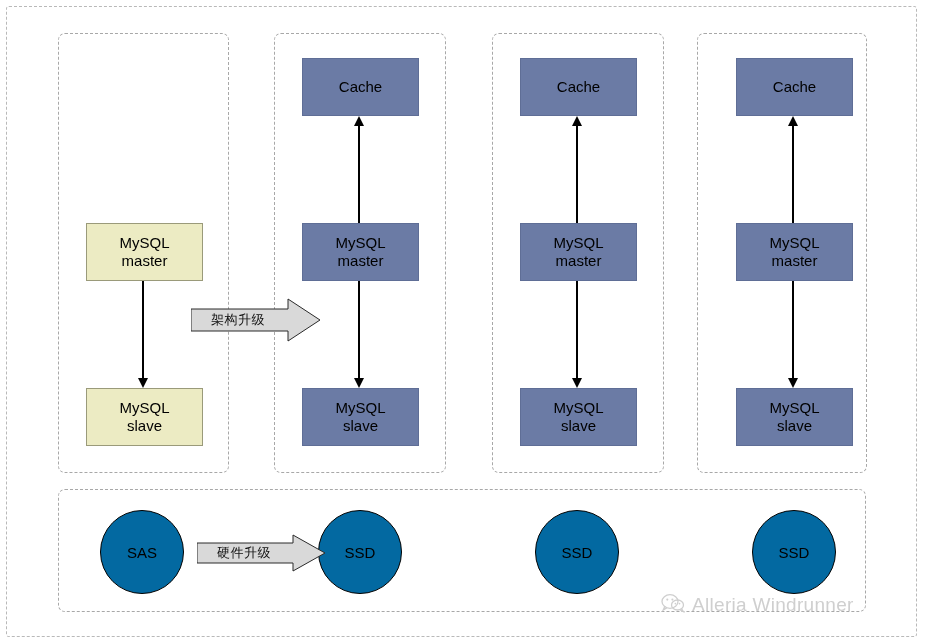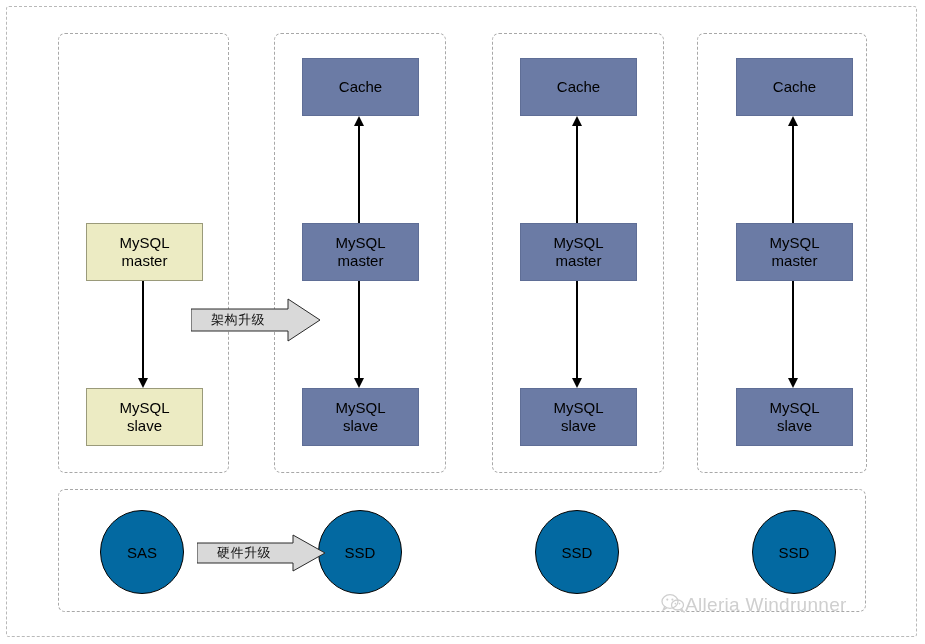--- a/index.html
+++ b/index.html
@@ -114,20 +114,21 @@
     padding-left: 20px;
     box-sizing: border-box;
     font-size: 13px;
     color: #111111;
     letter-spacing: 0.5px;
   }
   .watermark {
     position: absolute;
     display: flex;
     align-items: center;
+    gap: 7px;
     color: #cfcfcf;
     font-size: 19px;
     letter-spacing: 0.3px;
     user-select: none;
   }
   .watermark .wm-icon { display: block; }
 </style>
 </head>
 <body>
 

